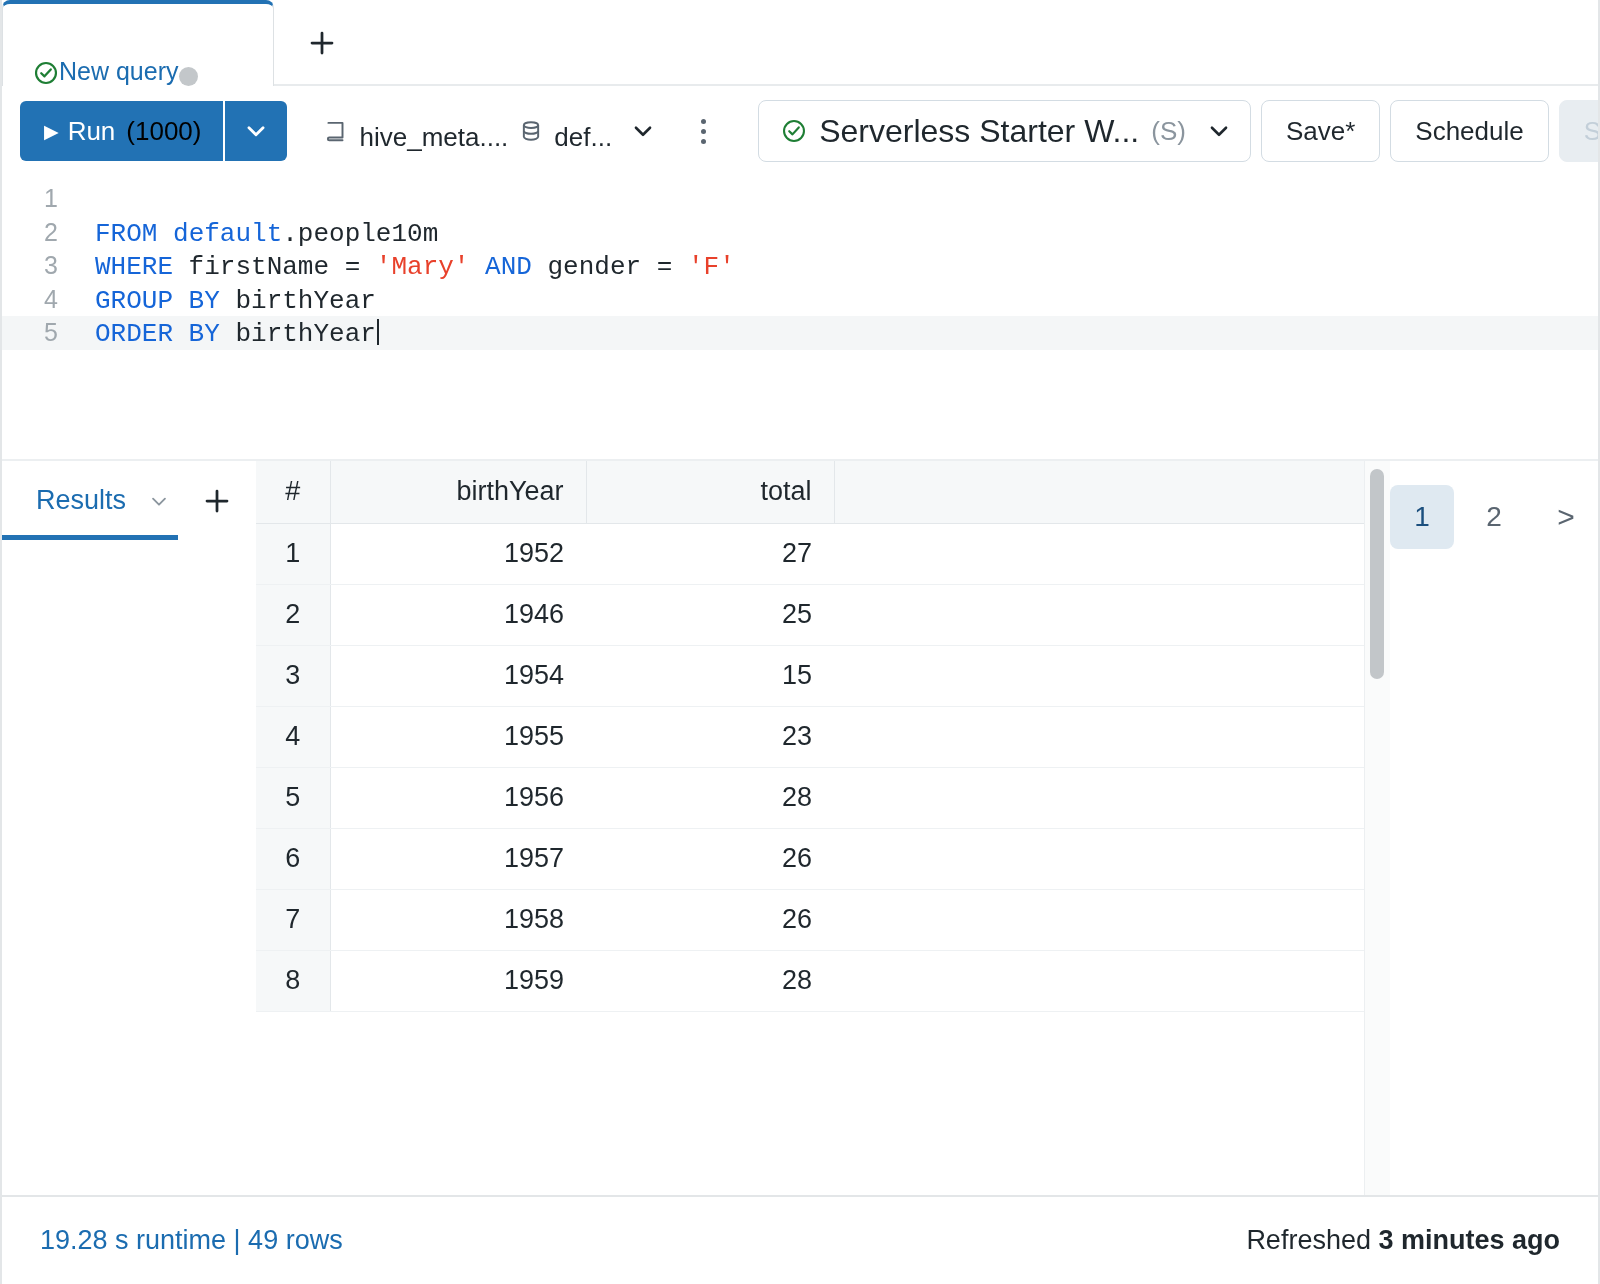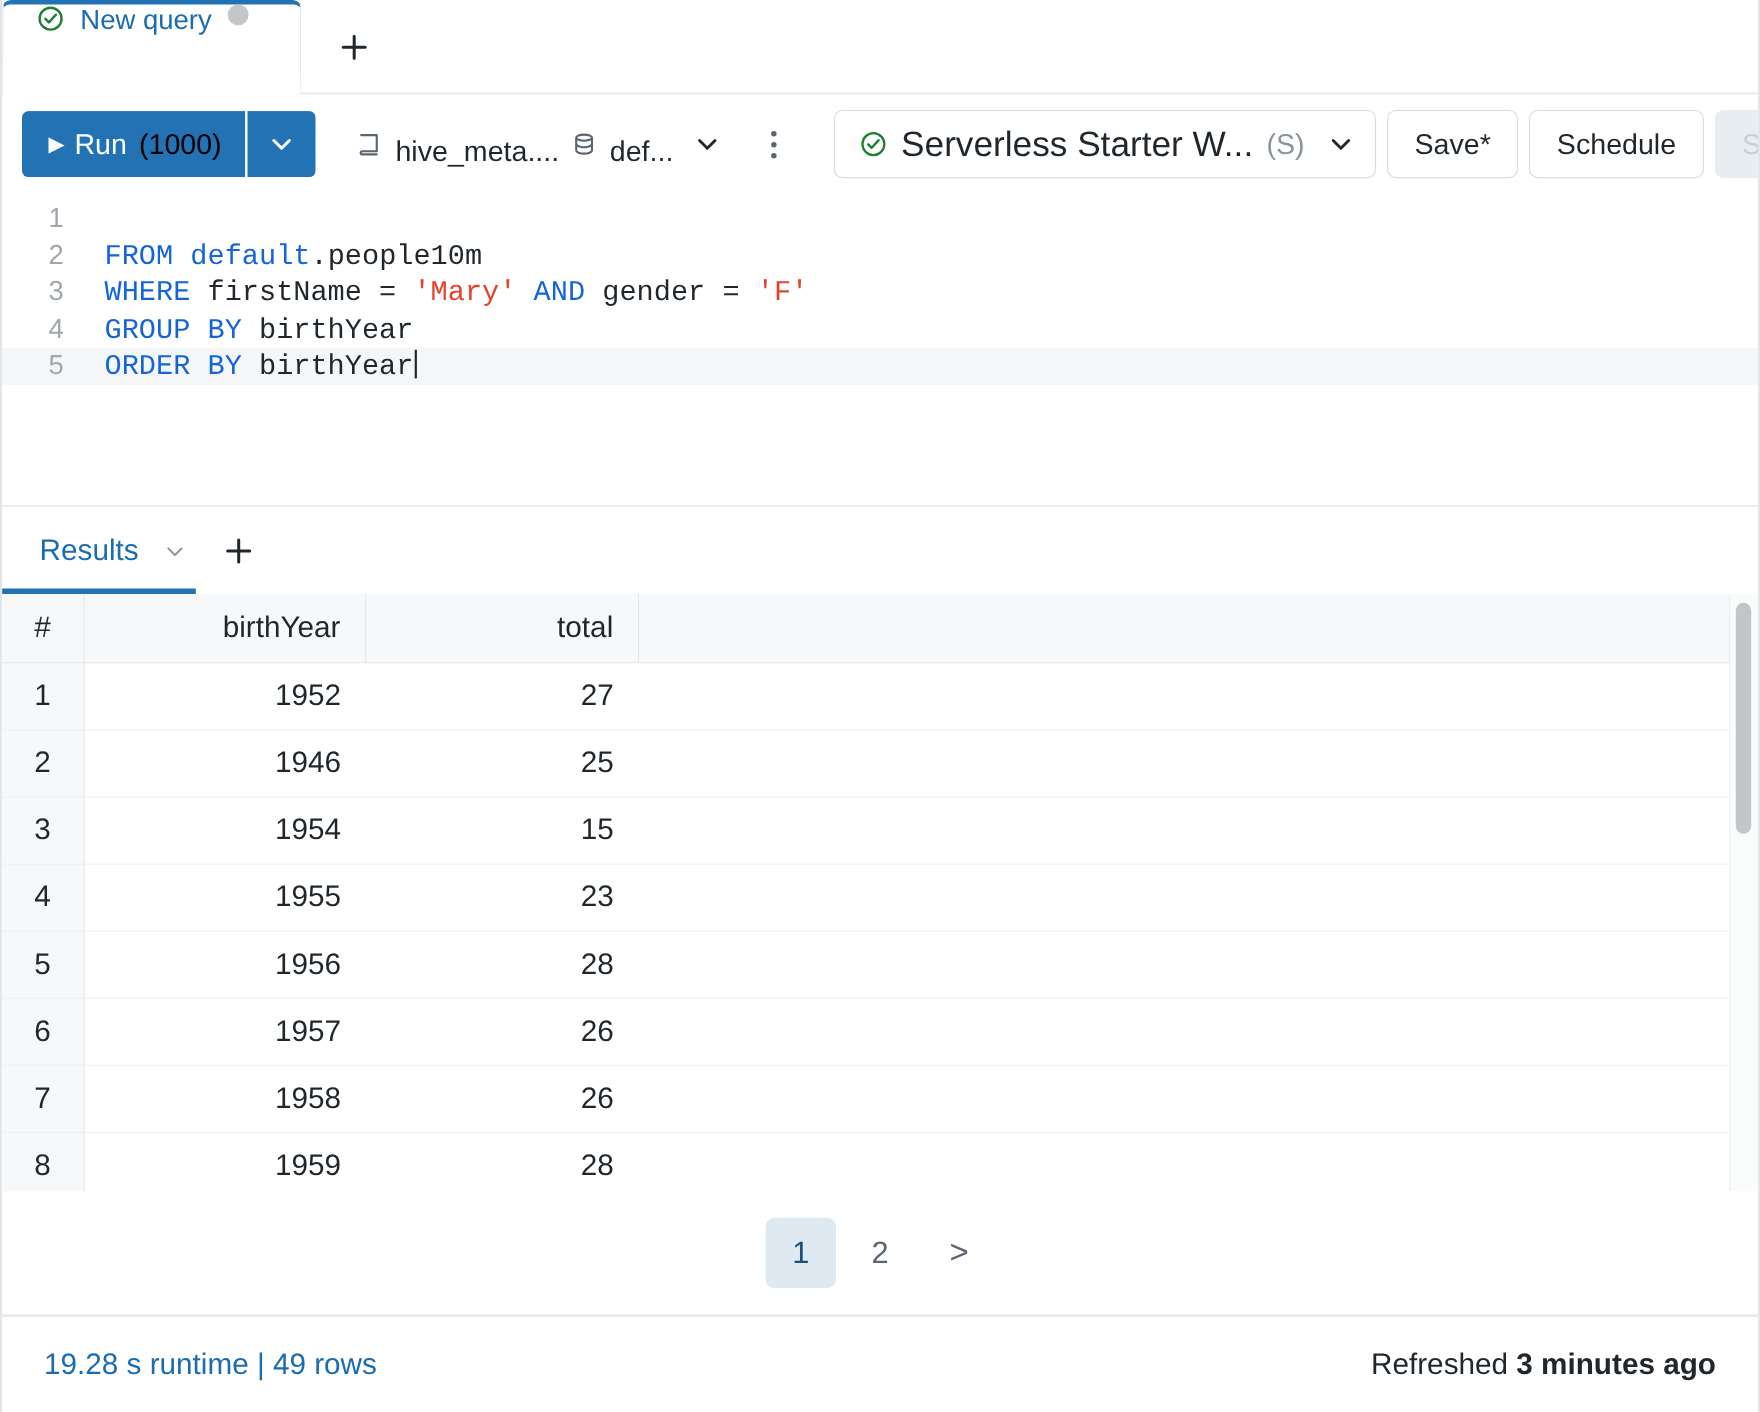--- a/index.html
+++ b/index.html
@@ -37,22 +37,21 @@
     position: absolute;
     left: 0; right: 0; bottom: 0;
     height: 2px;
     background: #e8ebed;
   }
   .tab {
     position: relative;
     height: 86px;
     min-width: 272px;
     display: flex;
-    align-items: flex-start;
-    gap: 14px;
+    align-items: flex-end;
     padding: 0 26px 0 30px;
     background: #ffffff;
     cursor: pointer;
   }
   .tab.active {
     border: 1px solid #dde1e4;
     border-top: 4px solid #2272b4;
     border-bottom: none;
     border-top-left-radius: 8px;
     border-top-right-radius: 8px;
@@ -238,21 +237,20 @@
     height: 26px;
     background: #1f272d;
     vertical-align: -4px;
     margin-left: 1px;
   }
 
   
   .results-wrap {
     flex: 1 1 auto;
     display: flex;
-    flex-direction: column;
     border-top: 2px solid #eceff1;
     min-height: 0;
   }
   .results-tabs {
     height: 79px;
     flex: 0 0 auto;
     display: flex;
     align-items: center;
     padding-left: 34px;
     gap: 0;

